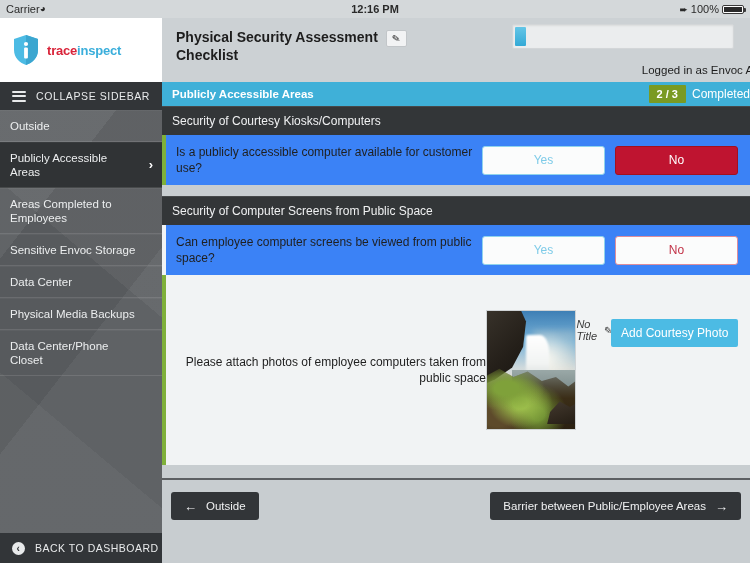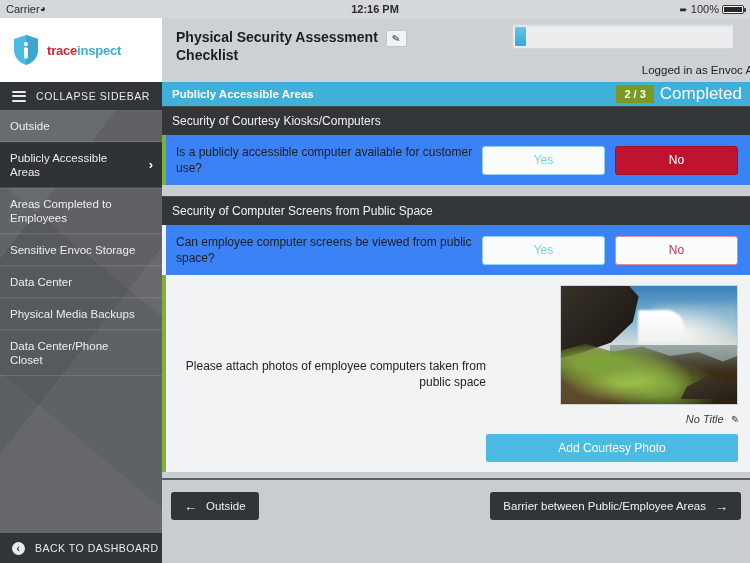--- a/index.html
+++ b/index.html
@@ -115,21 +115,21 @@
   .section-bar {
     position: absolute; top: 82px; left: 162px; width: 588px; height: 24px;
     background: #3fb0d8; color: #fff; display: flex; align-items: center;
     padding: 0 0 0 10px; font-size: 11.5px; font-weight: bold;
   }
   .sb-spacer { flex: 1; }
   .count-badge {
     background: #7a9a23; color: #fff; font-weight: bold; font-size: 11px;
     padding: 3px 8px; margin-right: 6px; border-radius: 1px;
   }
-  .completed-lbl { font-weight: normal; font-size: 17px; padding-right: 8px; }
+  .completed-lbl { font-weight: normal; font-size: 12px; }
 
   
   .content {
     position: absolute; top: 106px; left: 162px; width: 588px; height: 372px;
     background: #c8cdd0; overflow: hidden;
   }
   .group-title {
     background: #333638; color: #f0f1f2; font-size: 12px;
     padding: 7px 10px; border-top: 1px solid #46494b;
   }
@@ -149,21 +149,21 @@
   .nbtn.unsel { border: 1px solid #dd8d9b; color: #c23247; }
   .nbtn.sel { border: 1px solid #a3101f; background: #bf1430; color: #ffffff; }
   .gap { height: 11px; background: #c8cdd0; }
 
   .photo-row {
     background: #f1f3f4; border-left: 4px solid #7fb03a;
     display: flex; align-items: center; padding: 10px 12px 10px 10px;
     min-height: 190px;
   }
   .photo-q { font-size: 12px; color: #1f1f1f; line-height: 16px; flex: 1; text-align: right; }
-  .photo-col { width: 252px; flex: none; display: flex; flex-direction: column; align-items: flex-end; }
+  .photo-col { width: 252px; flex: none; display: flex; flex-direction: row; align-items: flex-start; }
   .thumb {
     width: 178px; height: 120px; background: #123; border: 1px solid #cfd3d5;
     position: relative; overflow: hidden; border-radius: 1px;
   }
   .thumb .sky {
     position: absolute; inset: 0;
     background: linear-gradient(180deg, #3e7fb5 0%, #77b2d8 26%, #cfd9dc 48%, #e2dcd2 60%, #b8bfbd 78%, #8d9b99 100%);
   }
   .thumb .fall {
     position: absolute; left: 44%; top: 20%; width: 26%; height: 34%;

